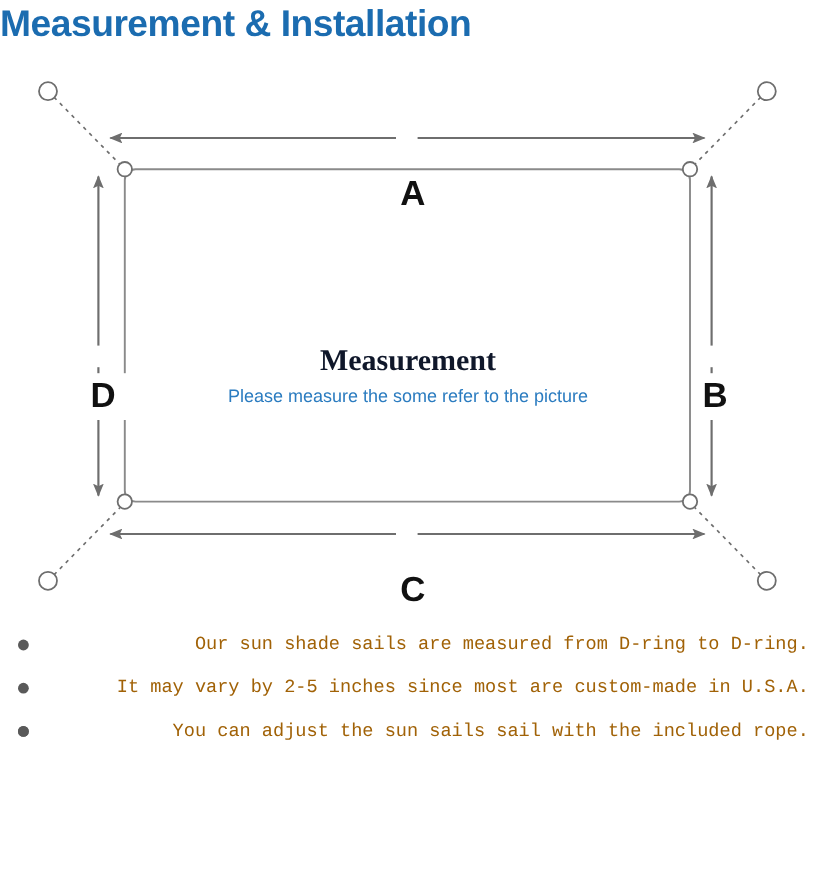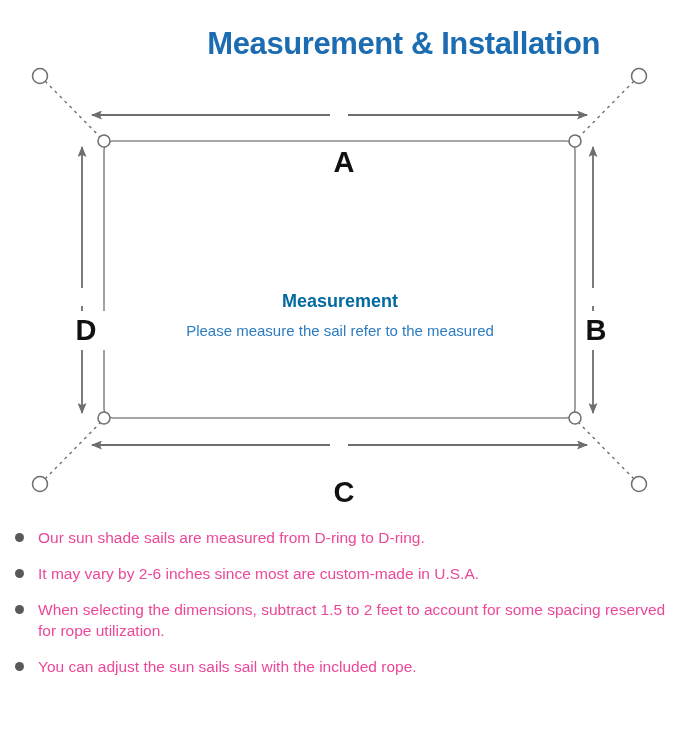--- a/index.html
+++ b/index.html
@@ -14,29 +14,28 @@
     font-family: "Liberation Sans", sans-serif;
     overflow: hidden;
   }
 
   
   #page-title {
     position: absolute;
     top: 0px;
     left: 0;
     width: 600px;
-    text-align: right;
+    text-align: left;
     color: #1b6cb0;
     font-family: "Liberation Sans", sans-serif;
     font-weight: bold;
     font-size: 31px;
     letter-spacing: -0.4px;
     line-height: 40px;
     white-space: nowrap;
-    margin-top: 24px;
   }
 
   
   #diagram {
     position: absolute;
     top: 48px;
     left: 0;
     width: 679px;
     height: 470px;
   }
@@ -61,24 +60,24 @@
   #label-b { left: 576px; top: 263px; width: 34px; padding: 5px 3px; }
 
   #center-block {
     position: absolute;
     left: 104px;
     top: 238px;
     width: 472px;
     text-align: center;
   }
   #center-title {
-    color: #0369a1;
-    font-family: Liberation Sans, sans-serif;
+    color: #0f172a;
+    font-family: Liberation Serif, serif;
     font-weight: bold;
-    font-size: 18px;
+    font-size: 25px;
     line-height: 30px;
   }
   #center-sub {
     color: #2b7cc0;
     font-family: "Liberation Sans", sans-serif;
     font-weight: normal;
     font-size: 15px;
     line-height: 22px;
     margin-top: 4px;
   }
@@ -87,24 +86,25 @@
   #notes {
     position: absolute;
     left: 12px;
     top: 527px;
     width: 662px;
   }
   .note-item {
     position: relative;
     padding-left: 26px;
     margin-bottom: 15px;
-    color: #ec4899;
-    font-family: Liberation Sans, sans-serif;
+    color: #a16207;
+    font-family: Liberation Mono, monospace;
     font-size: 15.5px;
     line-height: 21px;
+    text-align: right;
   }
   .note-item:last-child { margin-bottom: 0; }
   .note-bullet {
     position: absolute;
     left: 3px;
     top: 6px;
     width: 9px;
     height: 9px;
     border-radius: 50%;
     background: #595959;
@@ -155,34 +155,33 @@
     <line x1="593" y1="258" x2="593" y2="365" stroke="#6e6e6e" stroke-width="1.8" marker-end="url(#arrowGray)"></line>
   </svg>
 
   <div class="dim-label" id="label-a">A</div>
   <div class="dim-label" id="label-b">B</div>
   <div class="dim-label" id="label-c">C</div>
   <div class="dim-label" id="label-d">D</div>
 
   <div id="center-block">
     <div id="center-title">Measurement</div>
-    <div id="center-sub">Please measure the sail refer to the measured</div>
+    <div id="center-sub">Please measure the some refer to the picture</div>
   </div>
 </div>
 
 <div id="notes">
   <div class="note-item">
     <span class="note-bullet"></span>
     <span>Our sun shade sails are measured from D-ring to D-ring.</span>
   </div>
   <div class="note-item">
     <span class="note-bullet"></span>
-    <span>It may vary by 2-6 inches since most are custom-made in U.S.A.</span>
+    <span>It may vary by 2-5 inches since most are custom-made in U.S.A.</span>
   </div>
   <div class="note-item">
     <span class="note-bullet"></span>
-    <span>When selecting the dimensions, subtract 1.5 to 2 feet to account for some spacing reserved for rope utilization.</span>
   </div>
   <div class="note-item">
     <span class="note-bullet"></span>
     <span>You can adjust the sun sails sail with the included rope.</span>
   </div>
 </div>
 
 </body></html>

